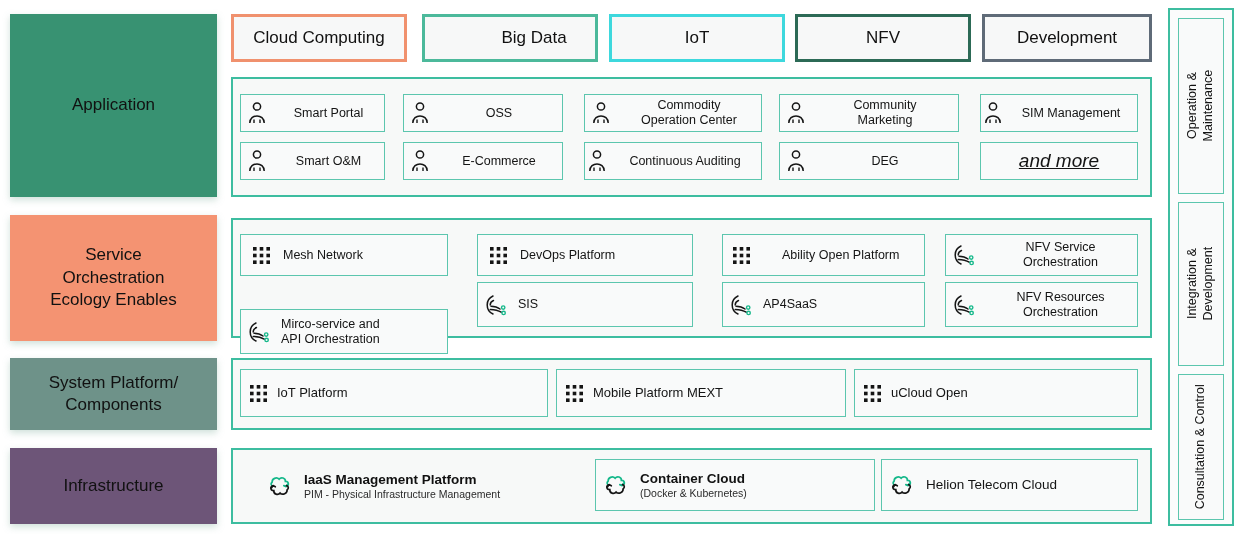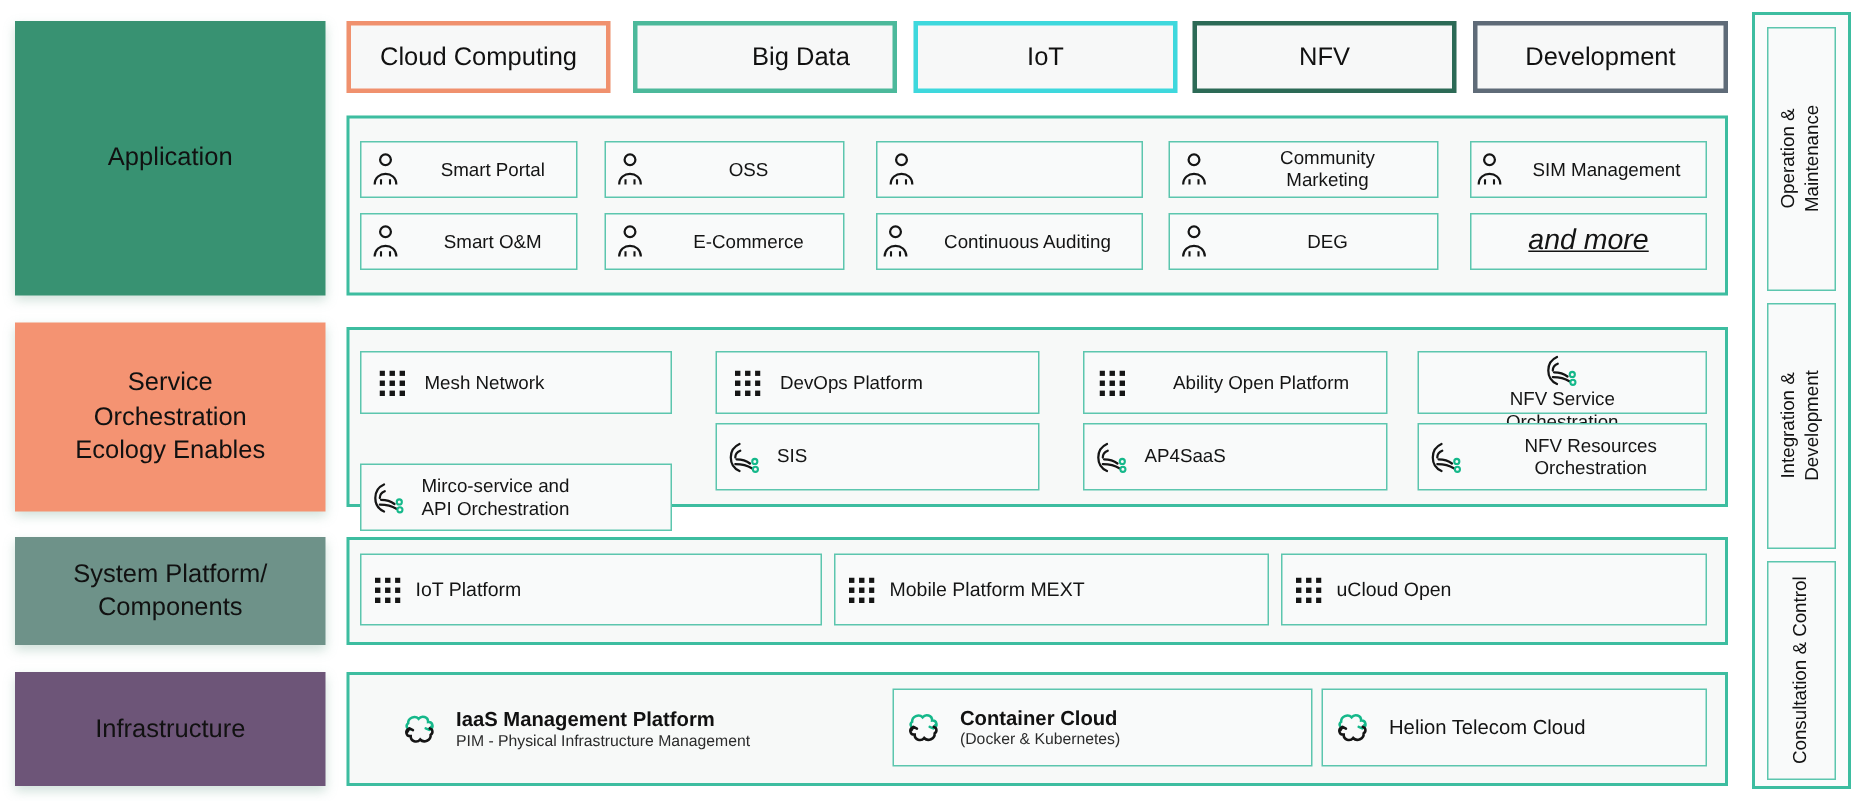--- a/index.html
+++ b/index.html
@@ -138,20 +138,21 @@
 
   <div class="cell" style="left: 584px; top: 94px; width: 178px; height: 38px; border-color: rgb(92, 198, 174);">
     <span class="ico" style="width:32px;">
       <svg width="20" height="24" viewBox="0 0 20 24">
           <circle cx="10" cy="5.5" r="3.6" fill="none" stroke="#151515" stroke-width="1.5"></circle>
           <path d="M2.8 22 C2.8 12.5 17.2 12.5 17.2 22" fill="none" stroke="#151515" stroke-width="1.5"></path>
           <line x1="7" y1="18.5" x2="7" y2="22" stroke="#151515" stroke-width="1.4"></line>
           <line x1="13" y1="18.5" x2="13" y2="22" stroke="#151515" stroke-width="1.4"></line>
         </svg>
     </span>
+    <span class="txt">Commodity<br>Operation Center</span>
   </div>
 
   <div class="cell" style="left: 779px; top: 94px; width: 180px; height: 38px; border-color: rgb(92, 198, 174);">
     <span class="ico" style="width:32px;">
       <svg width="20" height="24" viewBox="0 0 20 24">
           <circle cx="10" cy="5.5" r="3.6" fill="none" stroke="#151515" stroke-width="1.5"></circle>
           <path d="M2.8 22 C2.8 12.5 17.2 12.5 17.2 22" fill="none" stroke="#151515" stroke-width="1.5"></path>
           <line x1="7" y1="18.5" x2="7" y2="22" stroke="#151515" stroke-width="1.4"></line>
           <line x1="13" y1="18.5" x2="13" y2="22" stroke="#151515" stroke-width="1.4"></line>
         </svg>
@@ -275,21 +276,21 @@
             <rect x="13.4" y="6.7" width="3.6" height="3.6"></rect>
             <rect x="0" y="13.4" width="3.6" height="3.6"></rect>
             <rect x="6.7" y="13.4" width="3.6" height="3.6"></rect>
             <rect x="13.4" y="13.4" width="3.6" height="3.6"></rect>
           </g>
         </svg>
     </span>
     <span class="txt left">Ability Open Platform</span>
   </div>
 
-  <div class="cell" style="left: 945px; top: 234px; width: 193px; height: 42px; border-color: rgb(92, 198, 174); flex-direction: column;">
+  <div class="cell" style="left: 945px; top: 234px; width: 193px; height: 42px; border-color: rgb(92, 198, 174);">
     <span class="ico" style="width:38px;">
       <svg width="26" height="24" viewBox="0 0 26 24">
         <g fill="none" stroke="#151515" stroke-width="1.5" stroke-linecap="round">
           <path d="M9 3 C4.5 5 3.2 9 3.2 12 C3.2 15 4.5 19 9 21"></path>
           <path d="M9.5 7.5 C6.8 8.6 6.2 10.5 6.2 12"></path>
           <path d="M7 13.2 C10 13.2 13.5 14 16 16"></path>
           <path d="M6.2 16.4 C10.5 16.4 14.5 17.4 17.2 19.2"></path>
         </g>
         <g fill="none" stroke="#15b88a" stroke-width="1.4">
           <circle cx="19.2" cy="14.6" r="1.7"></circle>

